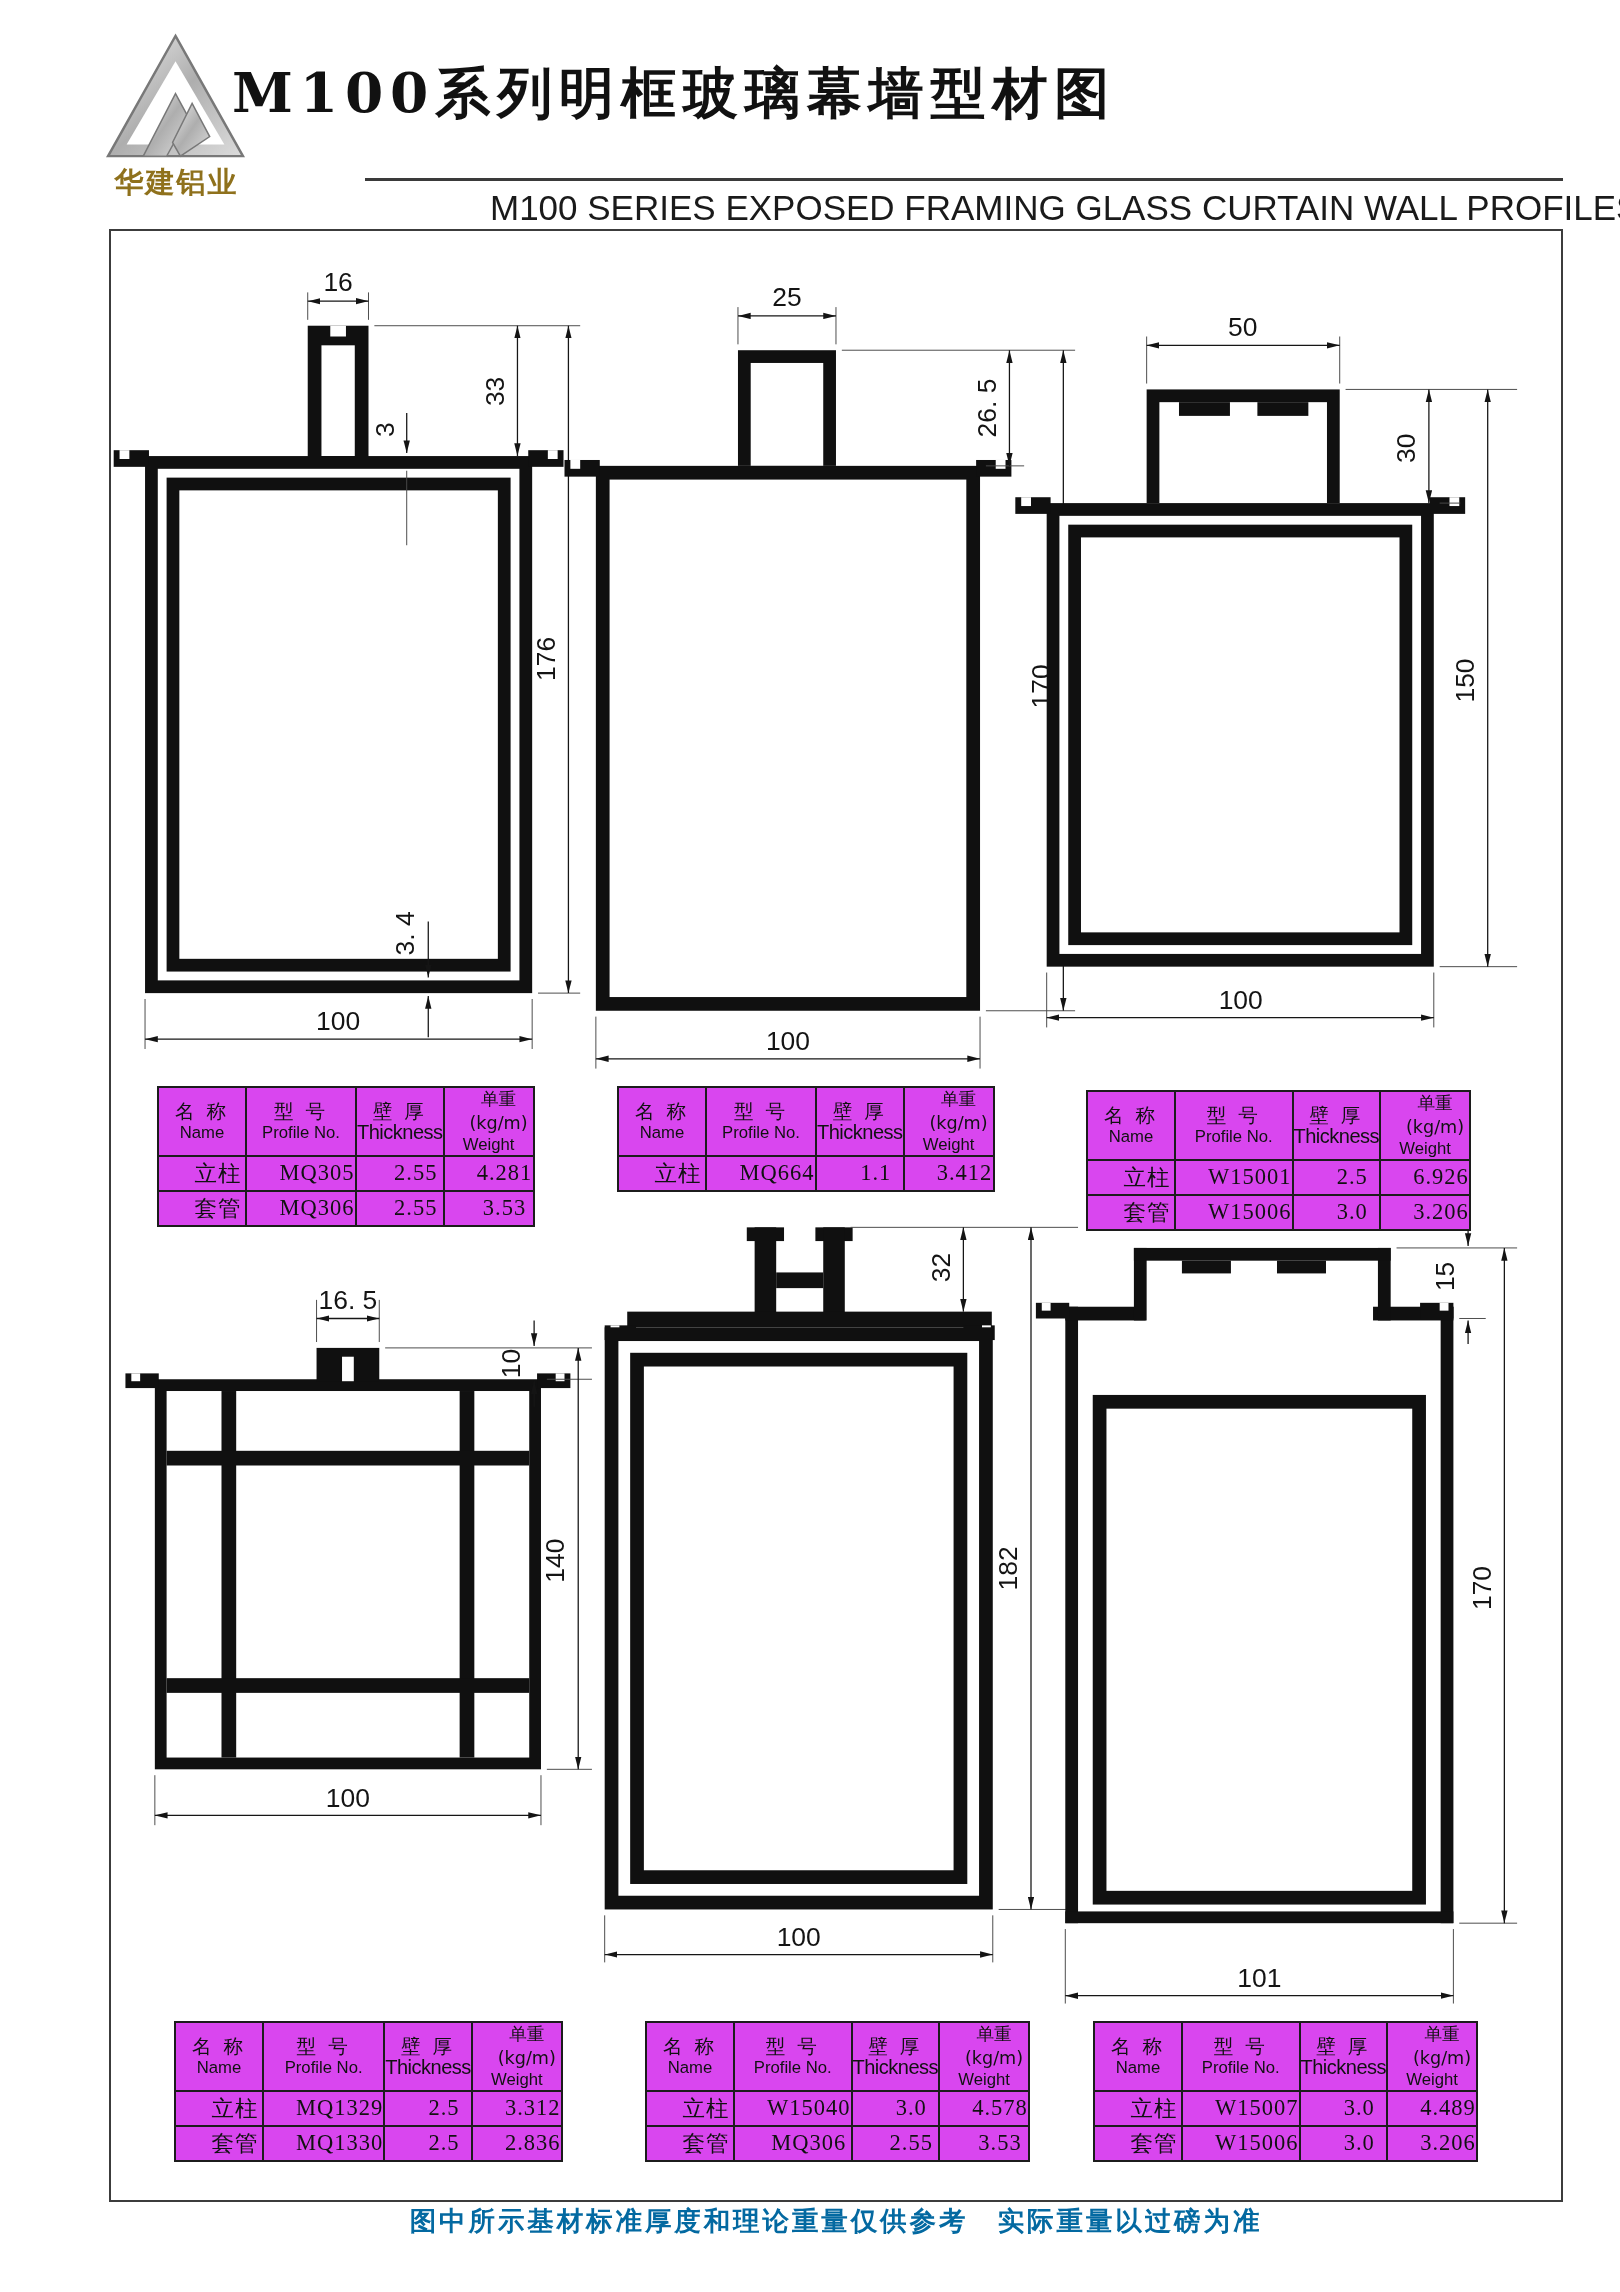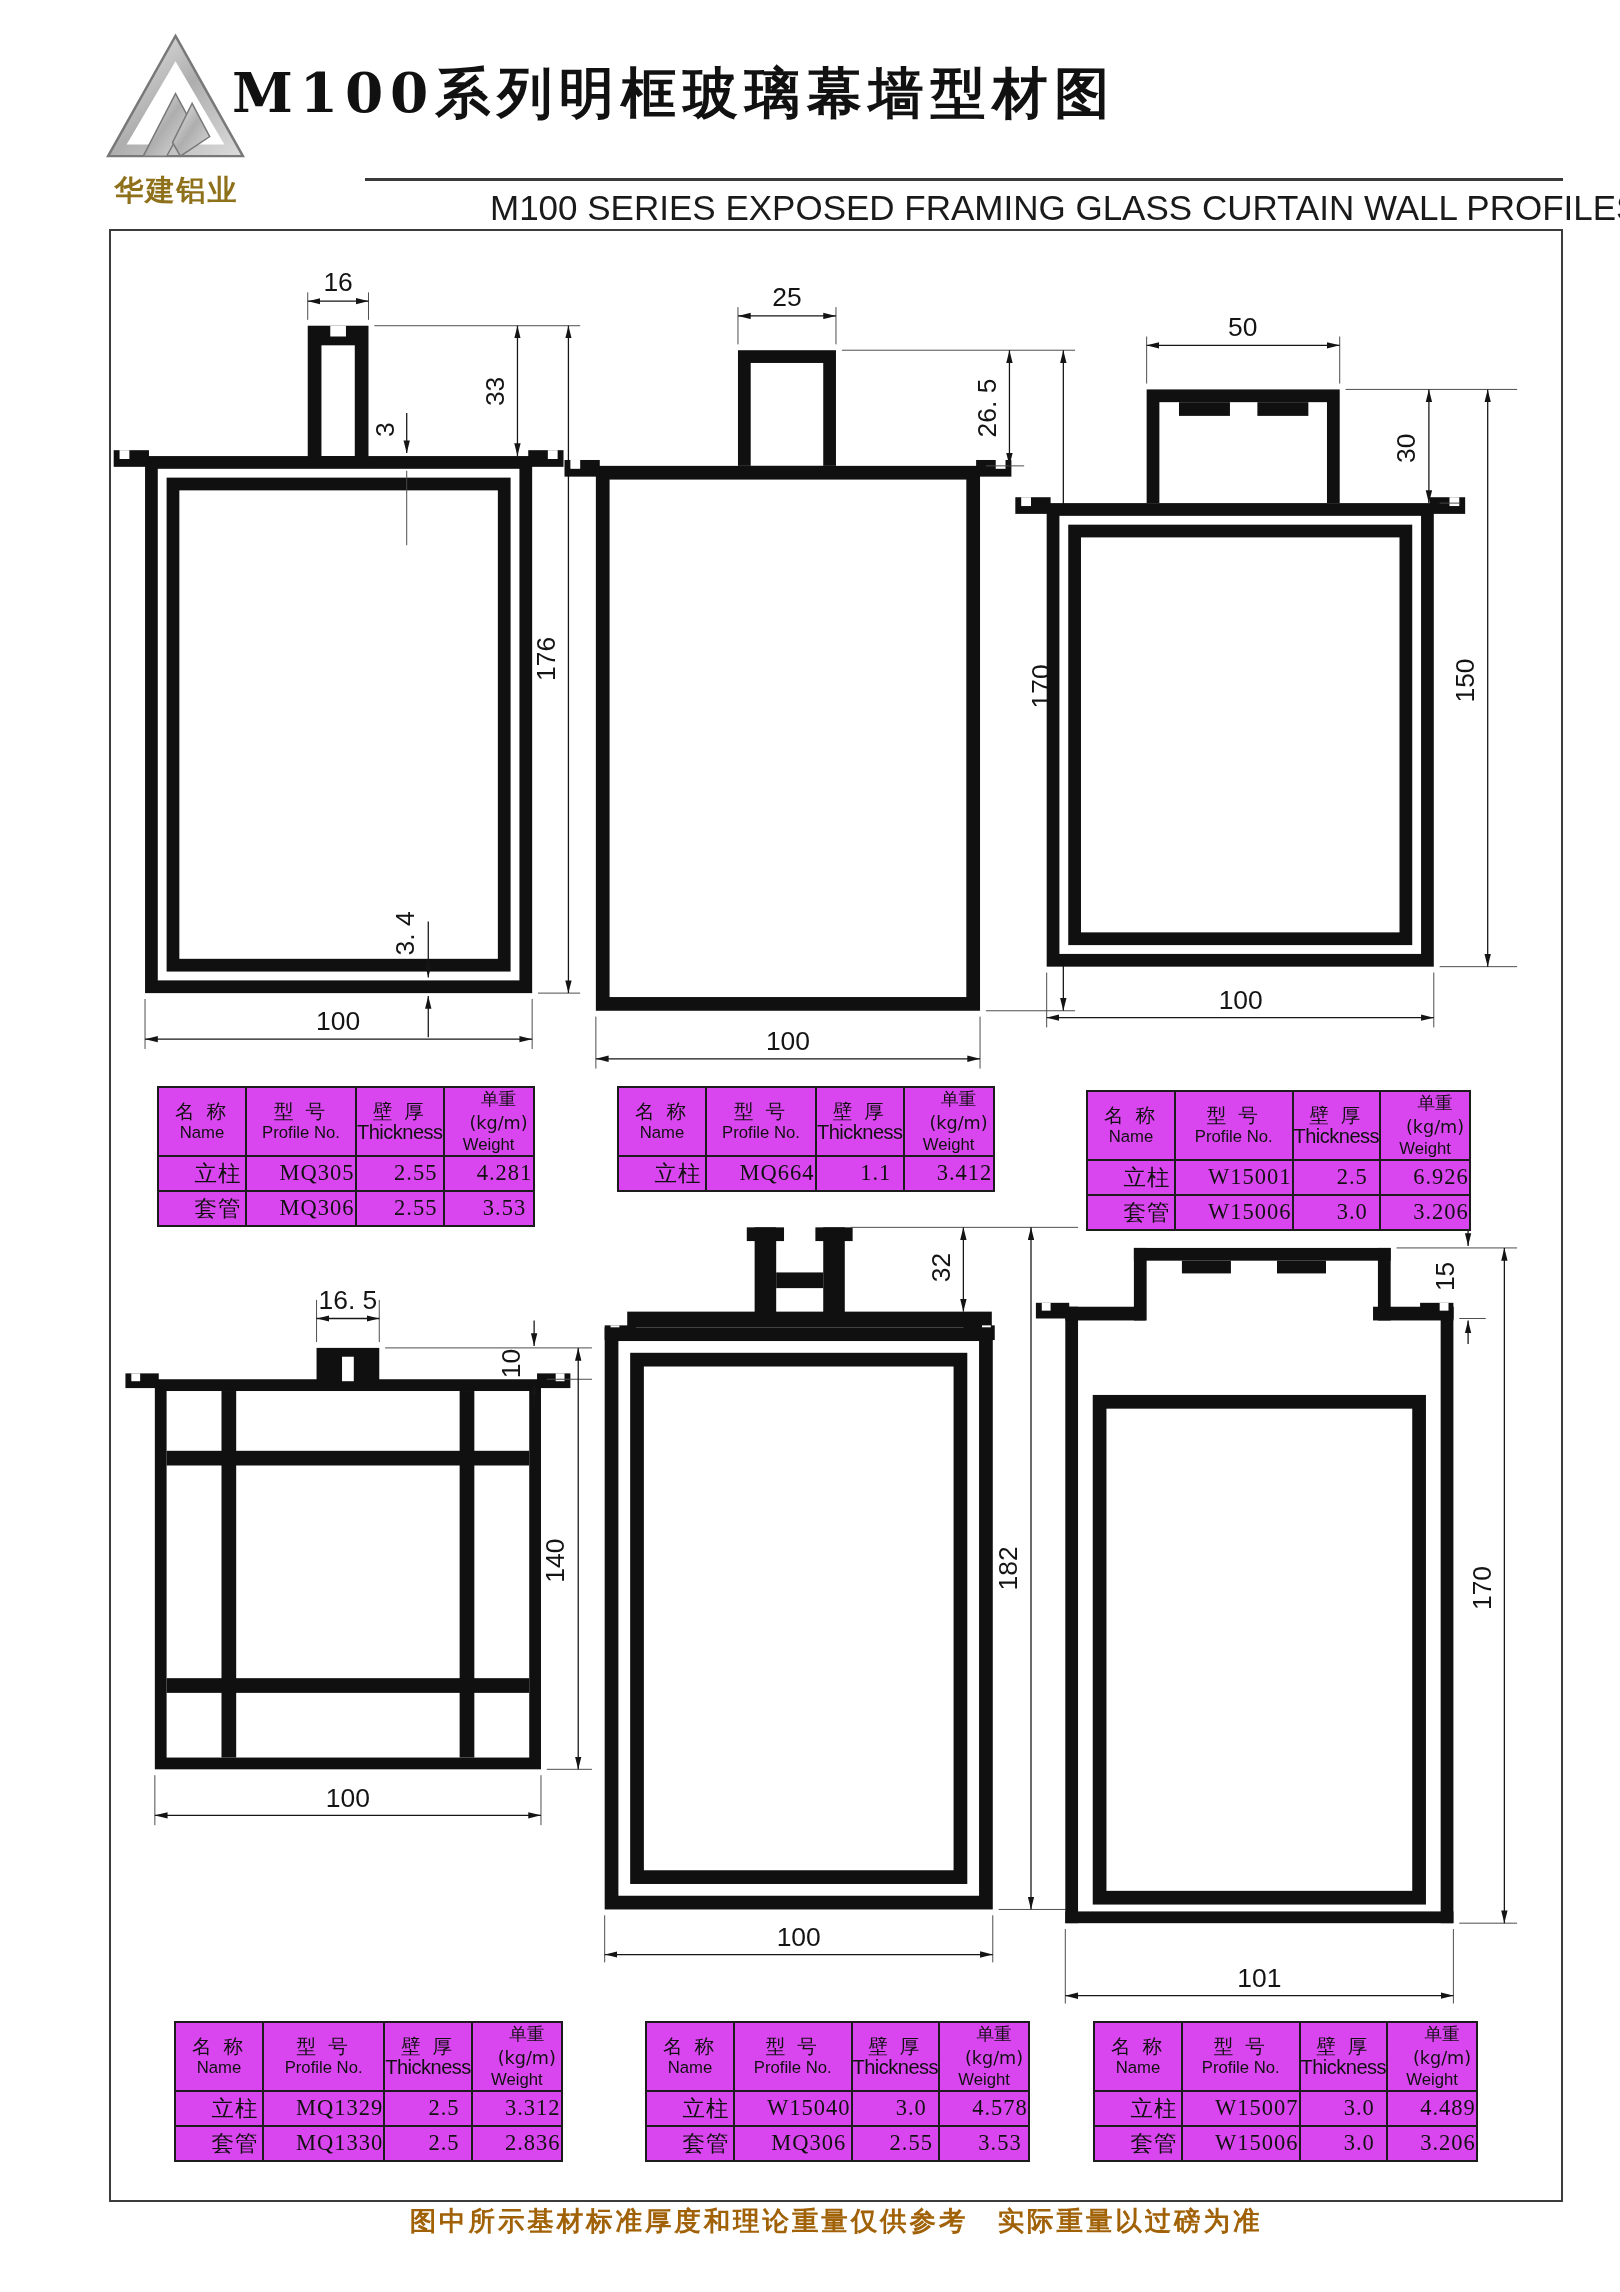--- a/index.html
+++ b/index.html
@@ -1,26 +1,26 @@
 <!DOCTYPE html>
 <html><head>
 <meta charset="utf-8">
 <style>
   html,body{margin:0;padding:0;background:#fff;}
   body{width:1620px;height:2293px;position:relative;font-family:"Liberation Sans",sans-serif;color:#111;overflow:hidden;}
   .abs{position:absolute;}
   
-  #logo-text{left:94px;top:163px;width:165px;text-align:center;font-weight:bold;font-size:29px;letter-spacing:2px;color:#8f711c;font-family:"DejaVu Sans",sans-serif;margin-top:8px;}
+  #logo-text{left:94px;top:163px;width:165px;text-align:center;font-weight:bold;font-size:29px;letter-spacing:2px;color:#8f711c;font-family:"DejaVu Sans",sans-serif;}
   #title-cn{left:232px;top:57px;font-size:55px;font-weight:bold;letter-spacing:6.9px;font-family:"DejaVu Serif",serif;white-space:nowrap;}
   #title-underline{left:365px;top:178px;width:1198px;height:2.9px;background:#3a3a3a;}
   #title-en{left:490px;top:188px;width:1073px;text-align:center;font-size:35px;letter-spacing:0px;font-family:"Liberation Sans",sans-serif;white-space:nowrap;color:#1a1a1a;}
   
   #sheet-frame{left:109px;top:229px;width:1450px;height:1969px;border:2px solid #3c3c3c;}
   
-  #footer-note{left:109px;top:2203px;width:1454px;text-align:center;font-size:26.5px;font-weight:bold;letter-spacing:2.9px;font-family:"DejaVu Serif",serif;color:#a16207;}
+  #footer-note{left:109px;top:2203px;width:1454px;text-align:center;font-size:26.5px;font-weight:bold;letter-spacing:2.9px;font-family:"DejaVu Serif",serif;color:#0369a1;}
   
   #drawing-layer{left:0;top:0;}
   .blk{fill:#101010;}
   .wht{fill:#ffffff;}
   .ext{stroke:#4a4a4a;stroke-width:1;}
   .dim{stroke:#161616;stroke-width:1.3;fill:none;}
   .dimE{stroke:#161616;stroke-width:1.3;fill:none;}
   .dt{font-family:"Liberation Sans",sans-serif;font-size:27px;fill:#141414;text-anchor:middle;}
   
   table.spec{position:absolute;border-collapse:collapse;background:#d946ef;table-layout:fixed;}

